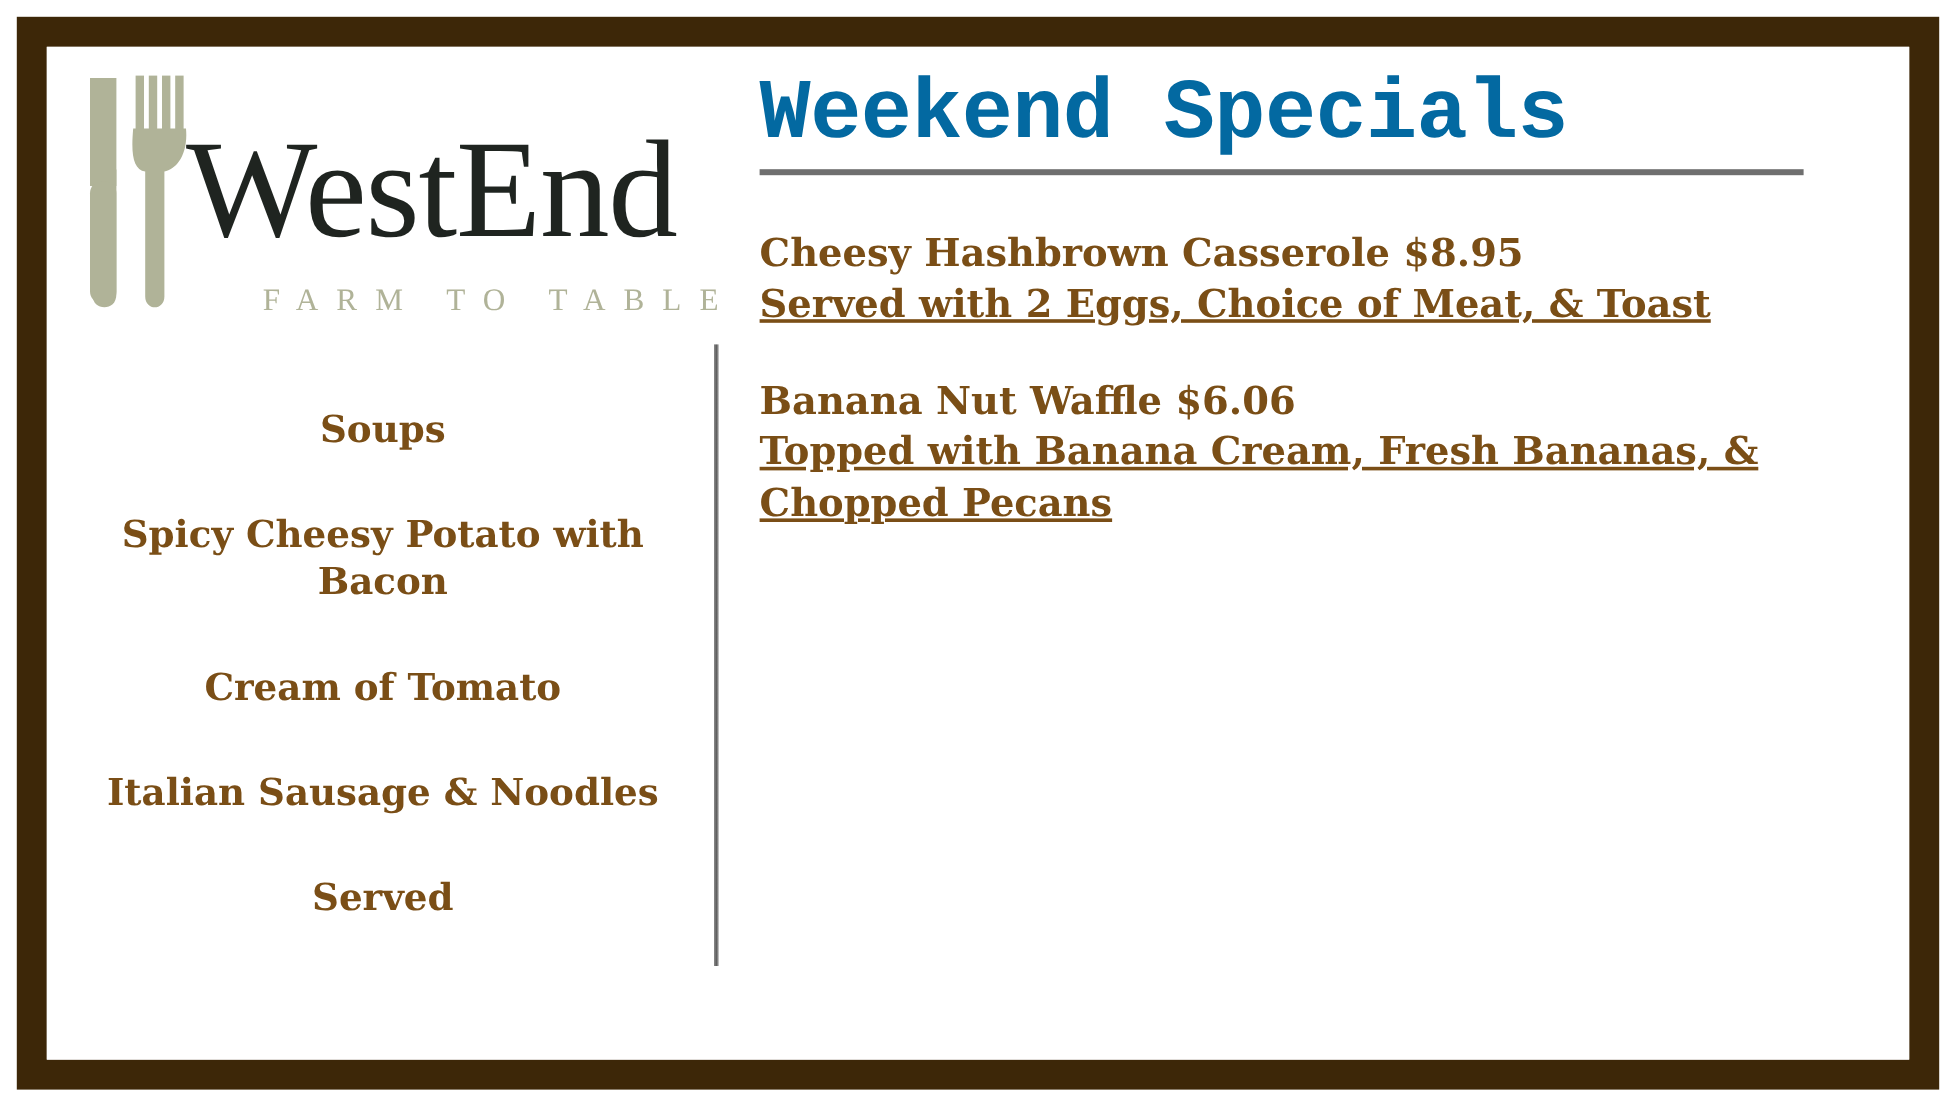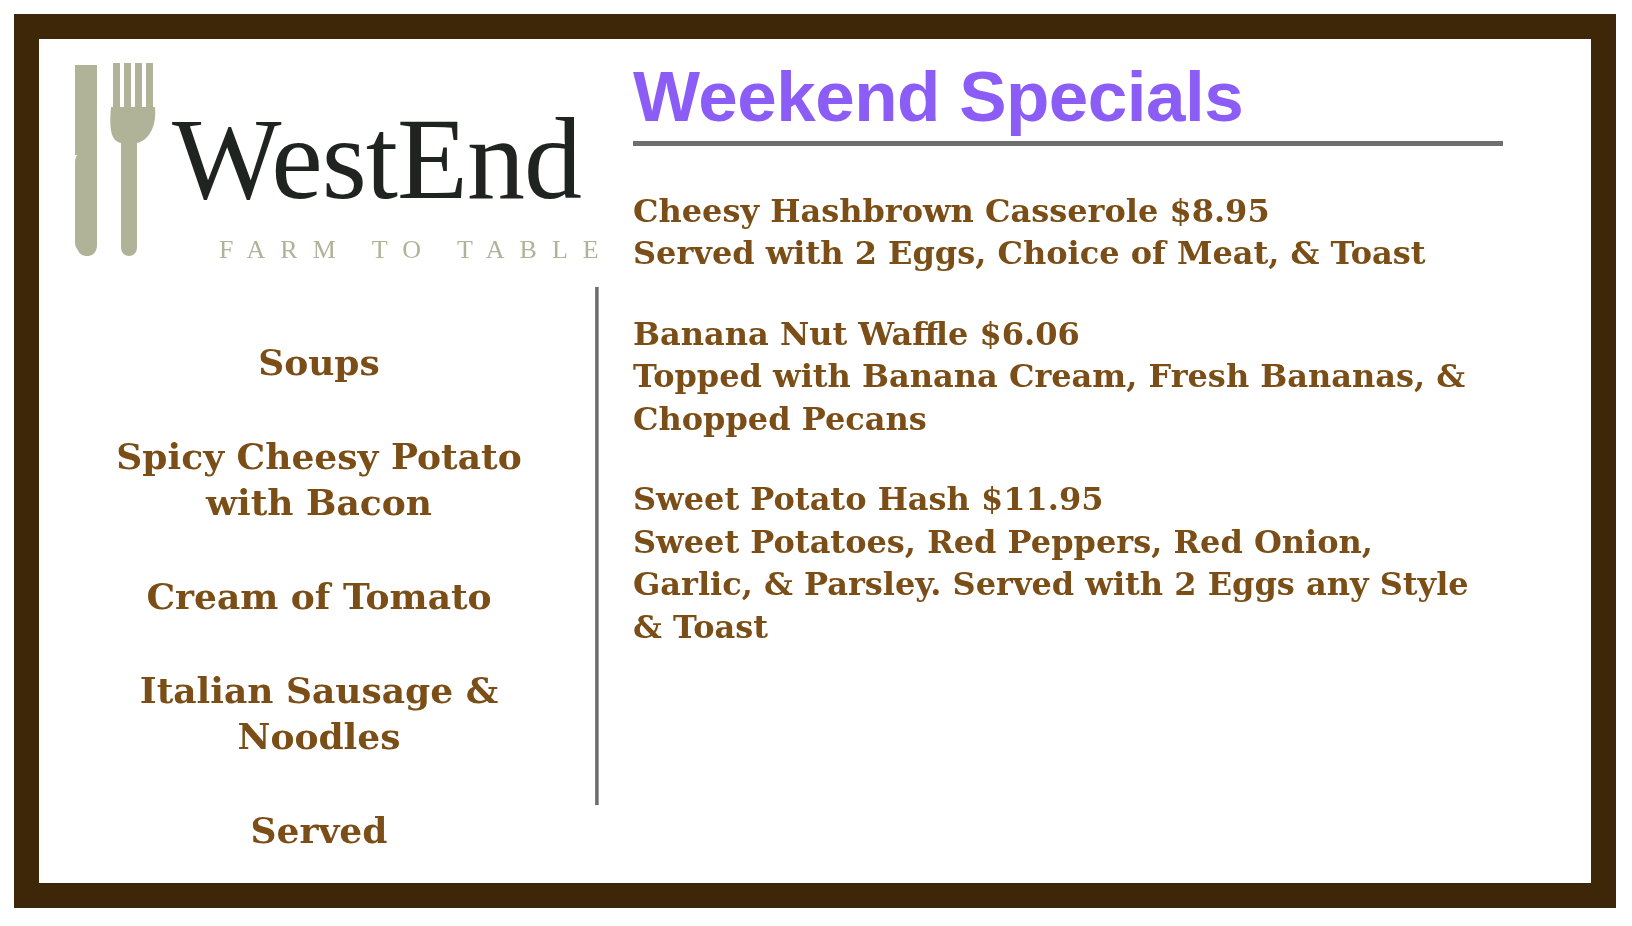--- a/index.html
+++ b/index.html
@@ -46,21 +46,21 @@
   }
   .logo-cutlery {
     position: absolute;
     left: 0px;
     top: 0px;
     width: 96px;
     height: 200px;
   }
   .logo-wordmark {
     position: absolute;
-    left: 105px;
+    left: 88px;
     top: 44px;
     font-family: "Liberation Serif", "DejaVu Serif", serif;
     font-size: 116px;
     line-height: 1;
     color: #1f2420;
     letter-spacing: -1px;
     white-space: nowrap;
   }
   .logo-tagline {
     position: absolute;
@@ -87,45 +87,45 @@
   
   .soups {
     position: absolute;
     left: 30px;
     top: 300px;
     width: 500px;
     text-align: center;
     color: #7a4e16;
     font-family: "DejaVu Serif", "Liberation Serif", serif;
     font-weight: bold;
-    font-size: 36px;
+    font-size: 31px;
     line-height: 1.28;
   }
   .soups-heading {
     margin: 0 0 48px 0;
   }
   .soup-item {
     margin: 0 0 48px 0;
   }
   .soup-item:last-child {
     margin-bottom: 0;
   }
 
   
   .specials {
     position: absolute;
     left: 594px;
     top: 18px;
     width: 870px;
   }
   .specials-title {
-    font-family: Liberation Sans, sans-serif;
+    font-family: Liberation Mono, monospace;
     font-weight: bold;
     font-size: 71px;
-    color: #8b5cf6;
+    color: #0369a1;
     line-height: 1.12;
     margin: 0;
     padding: 0 0 4px 0;
     border-bottom: 5px solid #6f6f6f;
     display: block;
     letter-spacing: -0.5px;
     white-space: nowrap;
   }
   .specials-list {
     margin: 44px 0 0 0;
@@ -140,20 +140,21 @@
   }
   .special:last-child {
     margin-bottom: 0;
   }
   .special-name {
     display: block;
     margin-top: 20px;
   }
   .special-desc {
     display: block;
+    text-decoration: underline;
   }
 </style>
 </head>
 <body>
 
 <div class="poster">
   <div class="frame">
     <div class="inner">
 
       <div class="logo">
@@ -189,22 +190,18 @@
 
         <div class="specials-list">
           <div class="special">
             <span class="special-name">Cheesy Hashbrown Casserole $8.95</span>
             <span class="special-desc">Served with 2 Eggs, Choice of Meat, &amp; Toast</span>
           </div>
           <div class="special">
             <span class="special-name">Banana Nut Waffle $6.06</span>
             <span class="special-desc">Topped with Banana Cream, Fresh Bananas, &amp; Chopped Pecans</span>
           </div>
-          <div class="special">
-            <span class="special-name">Sweet Potato Hash $11.95</span>
-            <span class="special-desc">Sweet Potatoes, Red Peppers, Red Onion, Garlic, &amp; Parsley. Served with 2 Eggs any Style &amp; Toast</span>
-          </div>
         </div>
       </div>
 
     </div>
   </div>
 </div>
 
 </body></html>

